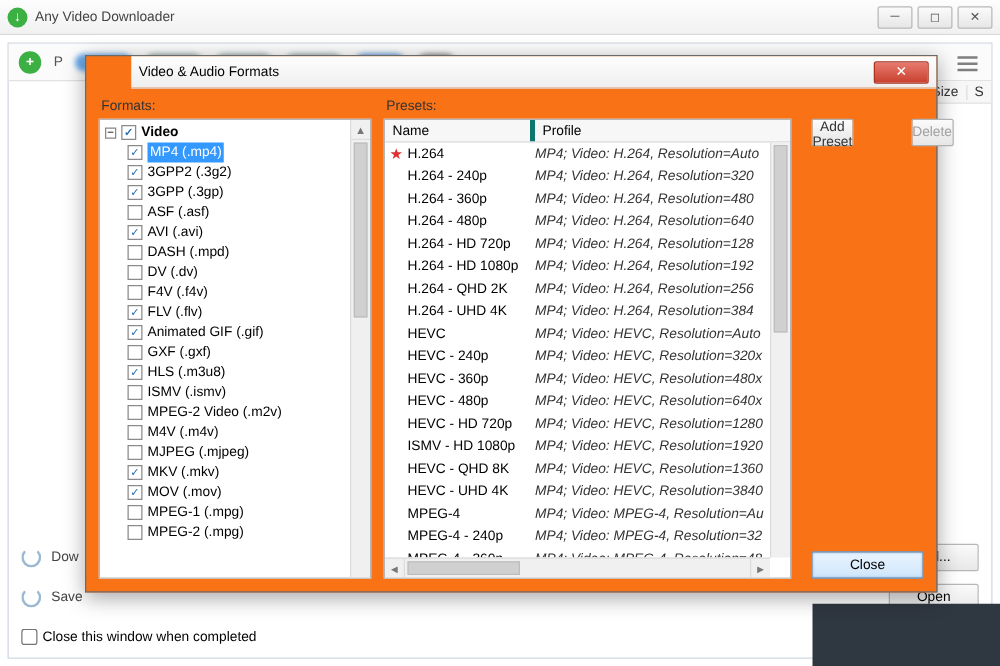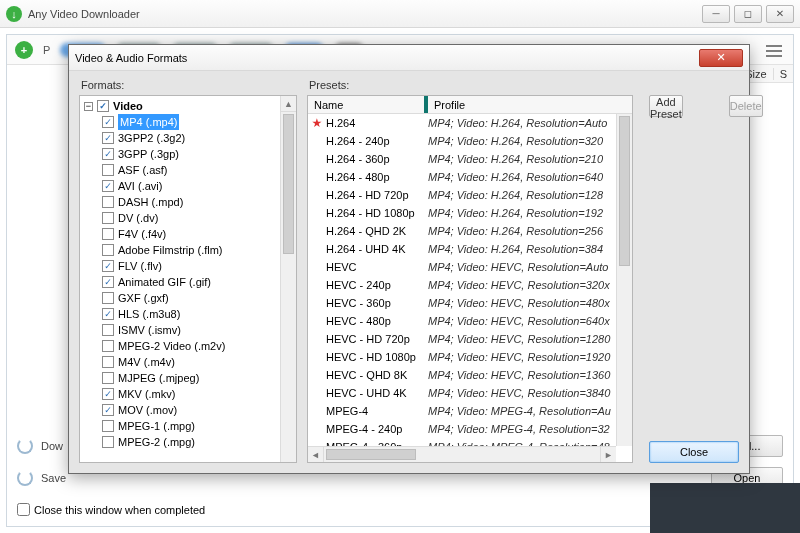--- a/index.html
+++ b/index.html
@@ -22,21 +22,21 @@
 .bottom-rows { position:absolute; left:10px; bottom:10px; right:10px; }
 .row { display:flex; align-items:center; gap:8px; margin:10px 0; color:#444;}
 .row .reficon { width:16px; height:16px; border:2px solid #9db9d1; border-top-color:transparent; border-radius:50%; }
 .row input[type=text]{ flex:1; height:22px; border:1px solid #c8c8c8; padding:0 4px; background:#fff;}
 .row button { height:22px; width:72px; border:1px solid #b8b8b8; background:linear-gradient(#fafafa,#e8e8e8); border-radius:2px; cursor:pointer;}
 .closechkrow { margin-top:14px; display:flex; align-items:center; gap:4px;}
 .bigbtn { position:absolute; right:0; bottom:0; width:90px; height:24px; border:1px solid #b0b0b0; background:linear-gradient(#fafafa,#e6e6e6); border-radius:2px; font-weight:bold; }
 .darkcorner { position:absolute; right:0; bottom:0; width:150px; height:50px; background:#2f3740; }
 
 
-.dialog { position:absolute; left:68px; top:44px; width:682px; height:430px; background:#e5e5e5; border:1px solid #6a6a6a; box-shadow:0 4px 16px rgba(0,0,0,.35); }
+.dialog { position:absolute; left:68px; top:44px; width:682px; height:430px; background:#f97316; border:1px solid #6a6a6a; box-shadow:0 4px 16px rgba(0,0,0,.35);padding-left:36px; }
 .dlg-titlebar { height:26px; background:linear-gradient(#fdfdfd,#efefef); border-bottom:1px solid #d8d8d8; display:flex; align-items:center; padding:0 6px; }
 .dlg-closebtn { width:44px; height:18px; border-radius:2px; background:linear-gradient(#e87a6f,#c8412e); border:1px solid #a32; color:#fff; display:flex; align-items:center; justify-content:center; margin-left:auto; font-size:11px; cursor:pointer;}
 .dlg-body { position:absolute; top:26px; left:0; right:0; bottom:0; padding:8px 10px 10px; }
 .section-label { color:#333; margin:2px 0 2px 2px;}
 
 .formats-panel { position:absolute; left:10px; top:24px; width:218px; bottom:10px; background:#fff; border:1px solid #b6b6b6; overflow:hidden;}
 .formats-panel .scroll { position:absolute; right:0; top:0; bottom:0; width:16px; background:#f0f0f0; border-left:1px solid #dcdcdc;}
 .formats-panel .scroll .sc-btn{height:16px;border-bottom:1px solid #dcdcdc;display:flex;align-items:center;justify-content:center;color:#777;font-size:9px;}
 .formats-panel .scroll .sc-thumb{position:absolute;left:2px;right:2px;top:18px;height:140px;background:#d0d0d0;border:1px solid #bdbdbd;}
 .tree { padding:2px 2px 2px 4px; line-height:16px; }
@@ -171,24 +171,20 @@
           </div>
           <div class="tree-item">
             <span class="chk"></span>
             <span>DV (.dv)</span>
           </div>
           <div class="tree-item">
             <span class="chk"></span>
             <span>F4V (.f4v)</span>
           </div>
           <div class="tree-item">
-            <span class="chk"></span>
-            <span>Adobe Filmstrip (.flm)</span>
-          </div>
-          <div class="tree-item">
             <span class="chk checked"></span>
             <span>FLV (.flv)</span>
           </div>
           <div class="tree-item">
             <span class="chk checked"></span>
             <span>Animated GIF (.gif)</span>
           </div>
           <div class="tree-item">
             <span class="chk"></span>
             <span>GXF (.gxf)</span>
@@ -248,21 +244,21 @@
             <span class="pprof">MP4; Video: H.264, Resolution=Auto</span>
           </div>
           <div class="prow">
             <span class="star"></span>
             <span class="pname">H.264 - 240p</span>
             <span class="pprof">MP4; Video: H.264, Resolution=320</span>
           </div>
           <div class="prow">
             <span class="star"></span>
             <span class="pname">H.264 - 360p</span>
-            <span class="pprof">MP4; Video: H.264, Resolution=210</span>
+            <span class="pprof">MP4; Video: H.264, Resolution=480</span>
           </div>
           <div class="prow">
             <span class="star"></span>
             <span class="pname">H.264 - 480p</span>
             <span class="pprof">MP4; Video: H.264, Resolution=640</span>
           </div>
           <div class="prow">
             <span class="star"></span>
             <span class="pname">H.264 - HD 720p</span>
             <span class="pprof">MP4; Video: H.264, Resolution=128</span>
@@ -302,21 +298,21 @@
             <span class="pname">HEVC - 480p</span>
             <span class="pprof">MP4; Video: HEVC, Resolution=640x</span>
           </div>
           <div class="prow">
             <span class="star"></span>
             <span class="pname">HEVC - HD 720p</span>
             <span class="pprof">MP4; Video: HEVC, Resolution=1280</span>
           </div>
           <div class="prow">
             <span class="star"></span>
-            <span class="pname">HEVC - HD 1080p</span>
+            <span class="pname">ISMV - HD 1080p</span>
             <span class="pprof">MP4; Video: HEVC, Resolution=1920</span>
           </div>
           <div class="prow">
             <span class="star"></span>
             <span class="pname">HEVC - QHD 8K</span>
             <span class="pprof">MP4; Video: HEVC, Resolution=1360</span>
           </div>
           <div class="prow">
             <span class="star"></span>
             <span class="pname">HEVC - UHD 4K</span>

